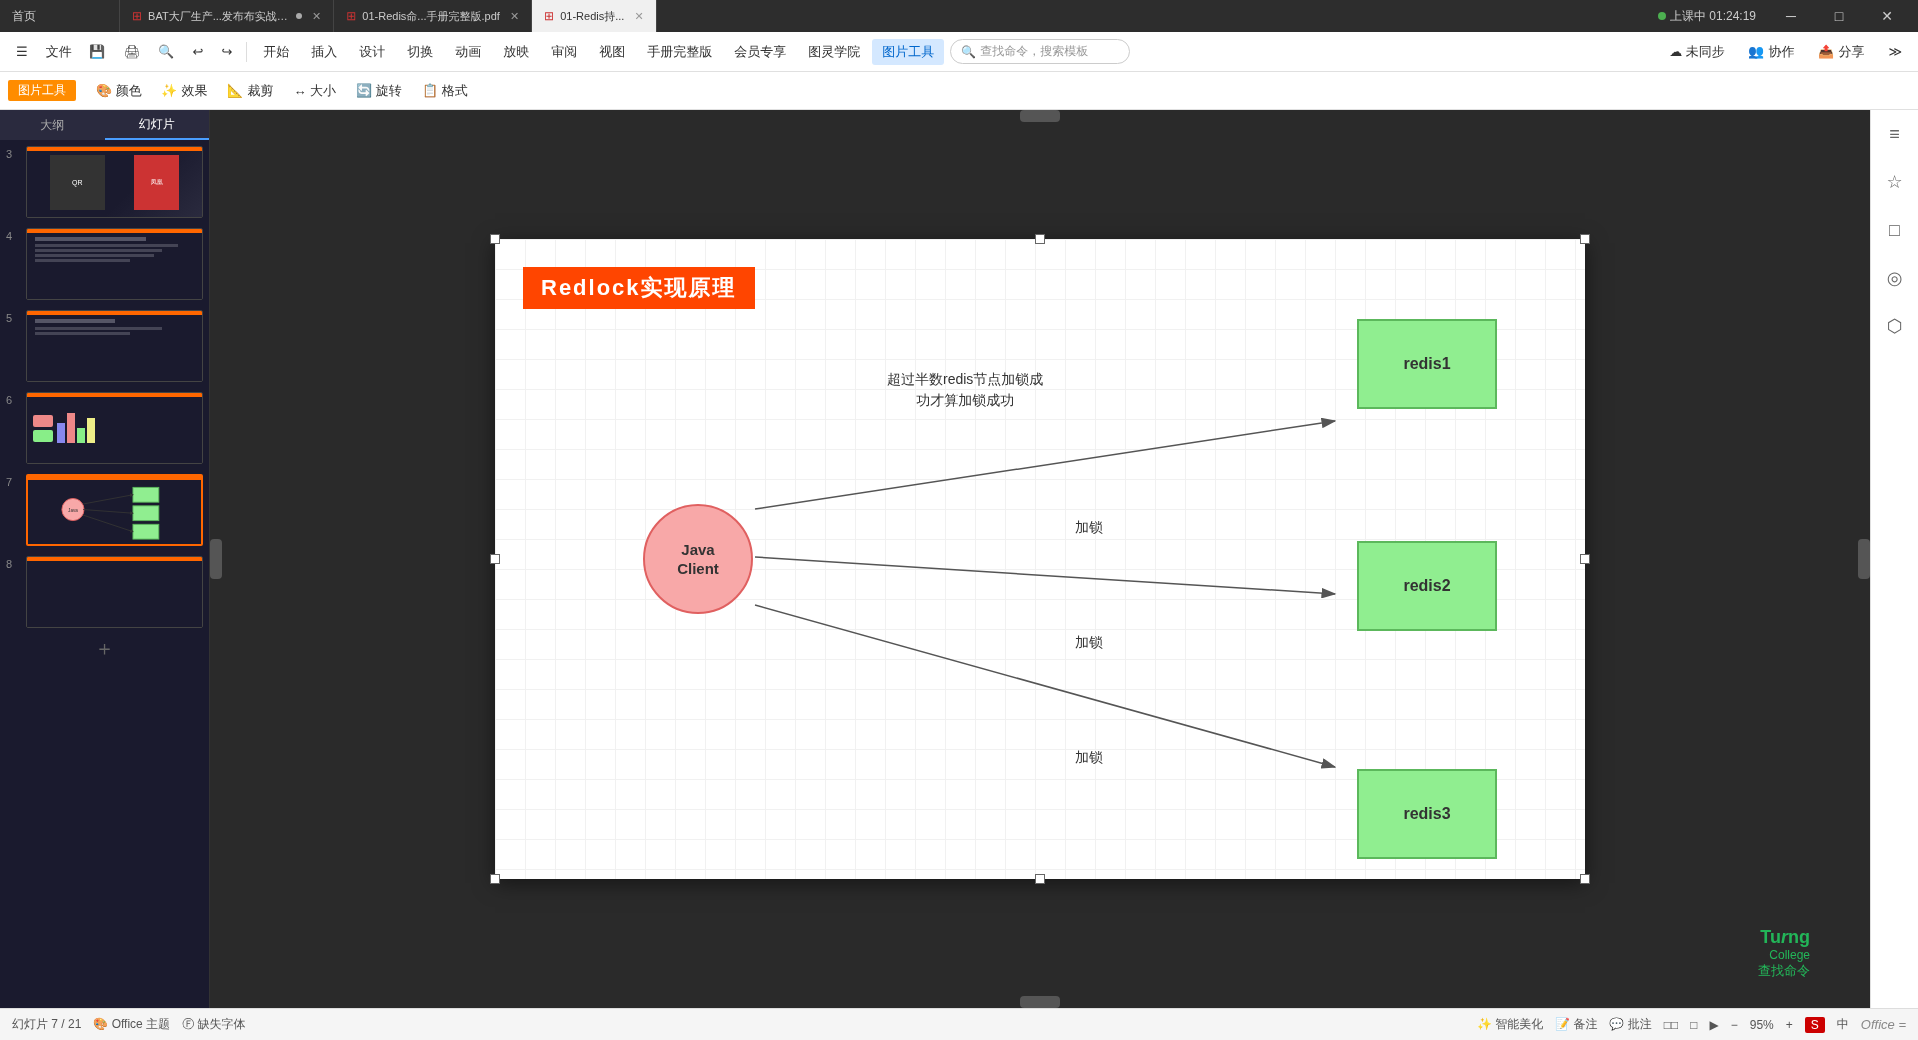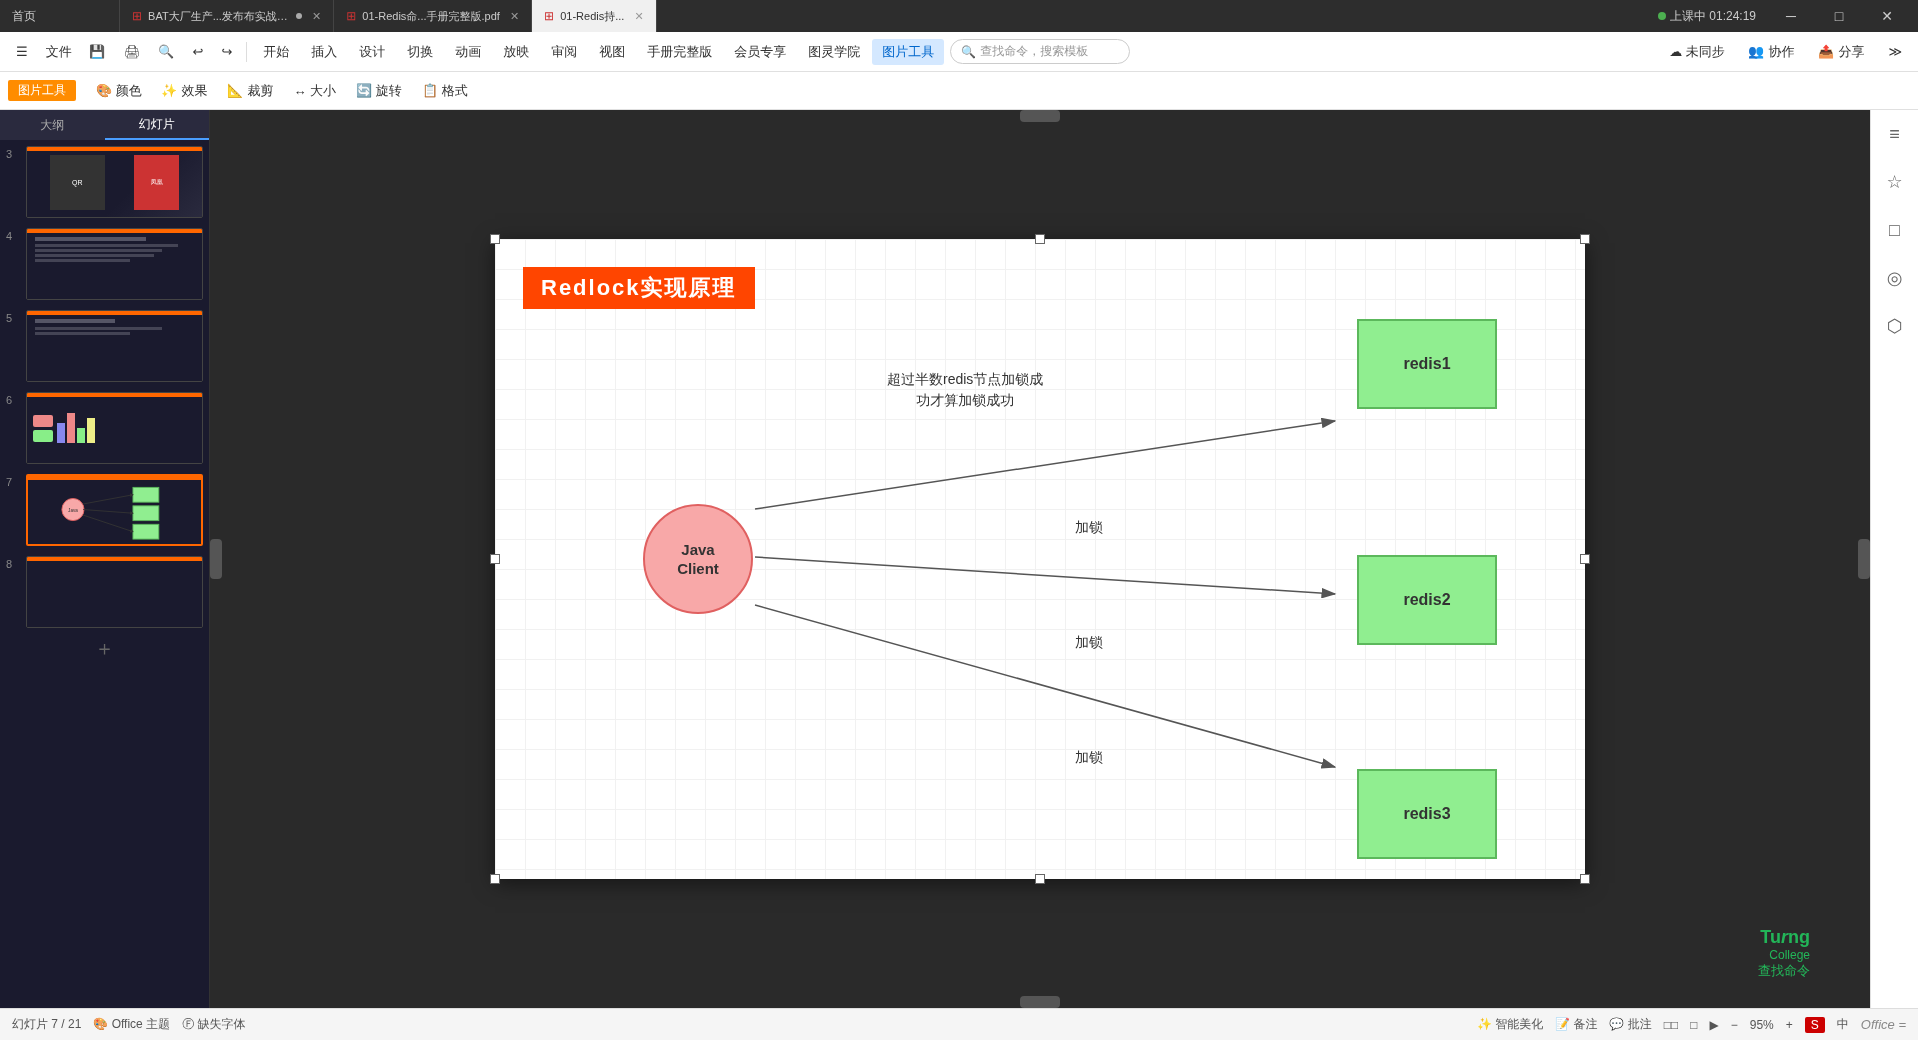--- a/index.html
+++ b/index.html
@@ -113,21 +113,21 @@
       display: flex; align-items: center; justify-content: center; flex-direction: column;
       font-size: 15px; font-weight: bold; color: #333; z-index: 10;
     }
     .redis-box {
       position: absolute; right: 88px;
       width: 140px; height: 90px; background: #90ee90; border: 2px solid #5cb85c;
       display: flex; align-items: center; justify-content: center;
       font-size: 16px; font-weight: bold; color: #333; z-index: 10;
     }
     .redis-box.redis1 { top: 80px; }
-    .redis-box.redis2 { top: 316px; }
+    .redis-box.redis2 { top: 302px; }
     .redis-box.redis3 { top: 530px; }
 
     .annotation-box {
       position: absolute; left: 360px; top: 130px;
       font-size: 14px; color: #333; text-align: center; z-index: 10; line-height: 1.5; margin-left: 32px;
     }
     .lock-label {
       position: absolute; font-size: 14px; color: #333; z-index: 10;
     }
     .lock-label.l1 { left: 580px; top: 280px; }

